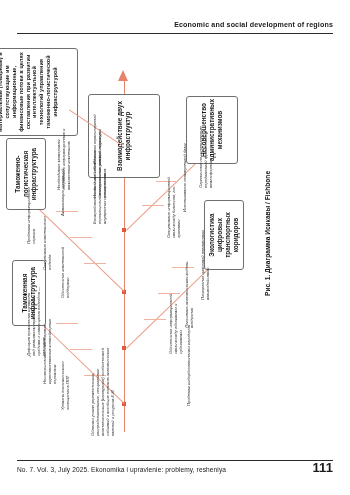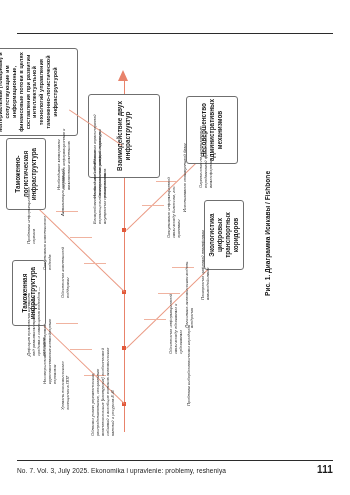--- a/index.html
+++ b/index.html
@@ -25,21 +25,21 @@
   }
   .rule-bottom{
     position:absolute;bottom:34px;left:17px;right:17px;
     height:1px;background:#2b2b2b;
   }
   .footer{
     position:absolute;bottom:20px;left:17px;right:17px;
     display:flex;justify-content:space-between;align-items:baseline;
     font-size:6.6px;color:#1b1b1b;letter-spacing:.1px;
   }
-  .footer .pageno{font-weight:bold;font-size:10px;}
+  .footer .pageno{font-weight:bold;font-size:13px;}
 
   
   
   .figure-stage{
     position:absolute;
     top:40px;left:-28px;            
     width:406px;height:306px;
     transform:rotate(-90deg);
     transform-origin:203px 203px;
   }
@@ -102,20 +102,21 @@
     position:absolute;
     font-size:6.6px;font-weight:bold;color:#151515;
     white-space:nowrap;
   }
 </style>
 </head>
 <body>
 
 <div class="page">
 
+  <div class="runhead">Economic and social development of regions</div>
   <div class="rule-top"></div>
 
   <div class="figure-stage">
     <div class="fig-inner">
 
       <div class="spine"></div>
       <div class="spine-head"></div>
 
       <div class="cat" style="left:268px;top:116px;width:84px;height:72px;">Взаимодействие двух инфраструктур</div>
 

